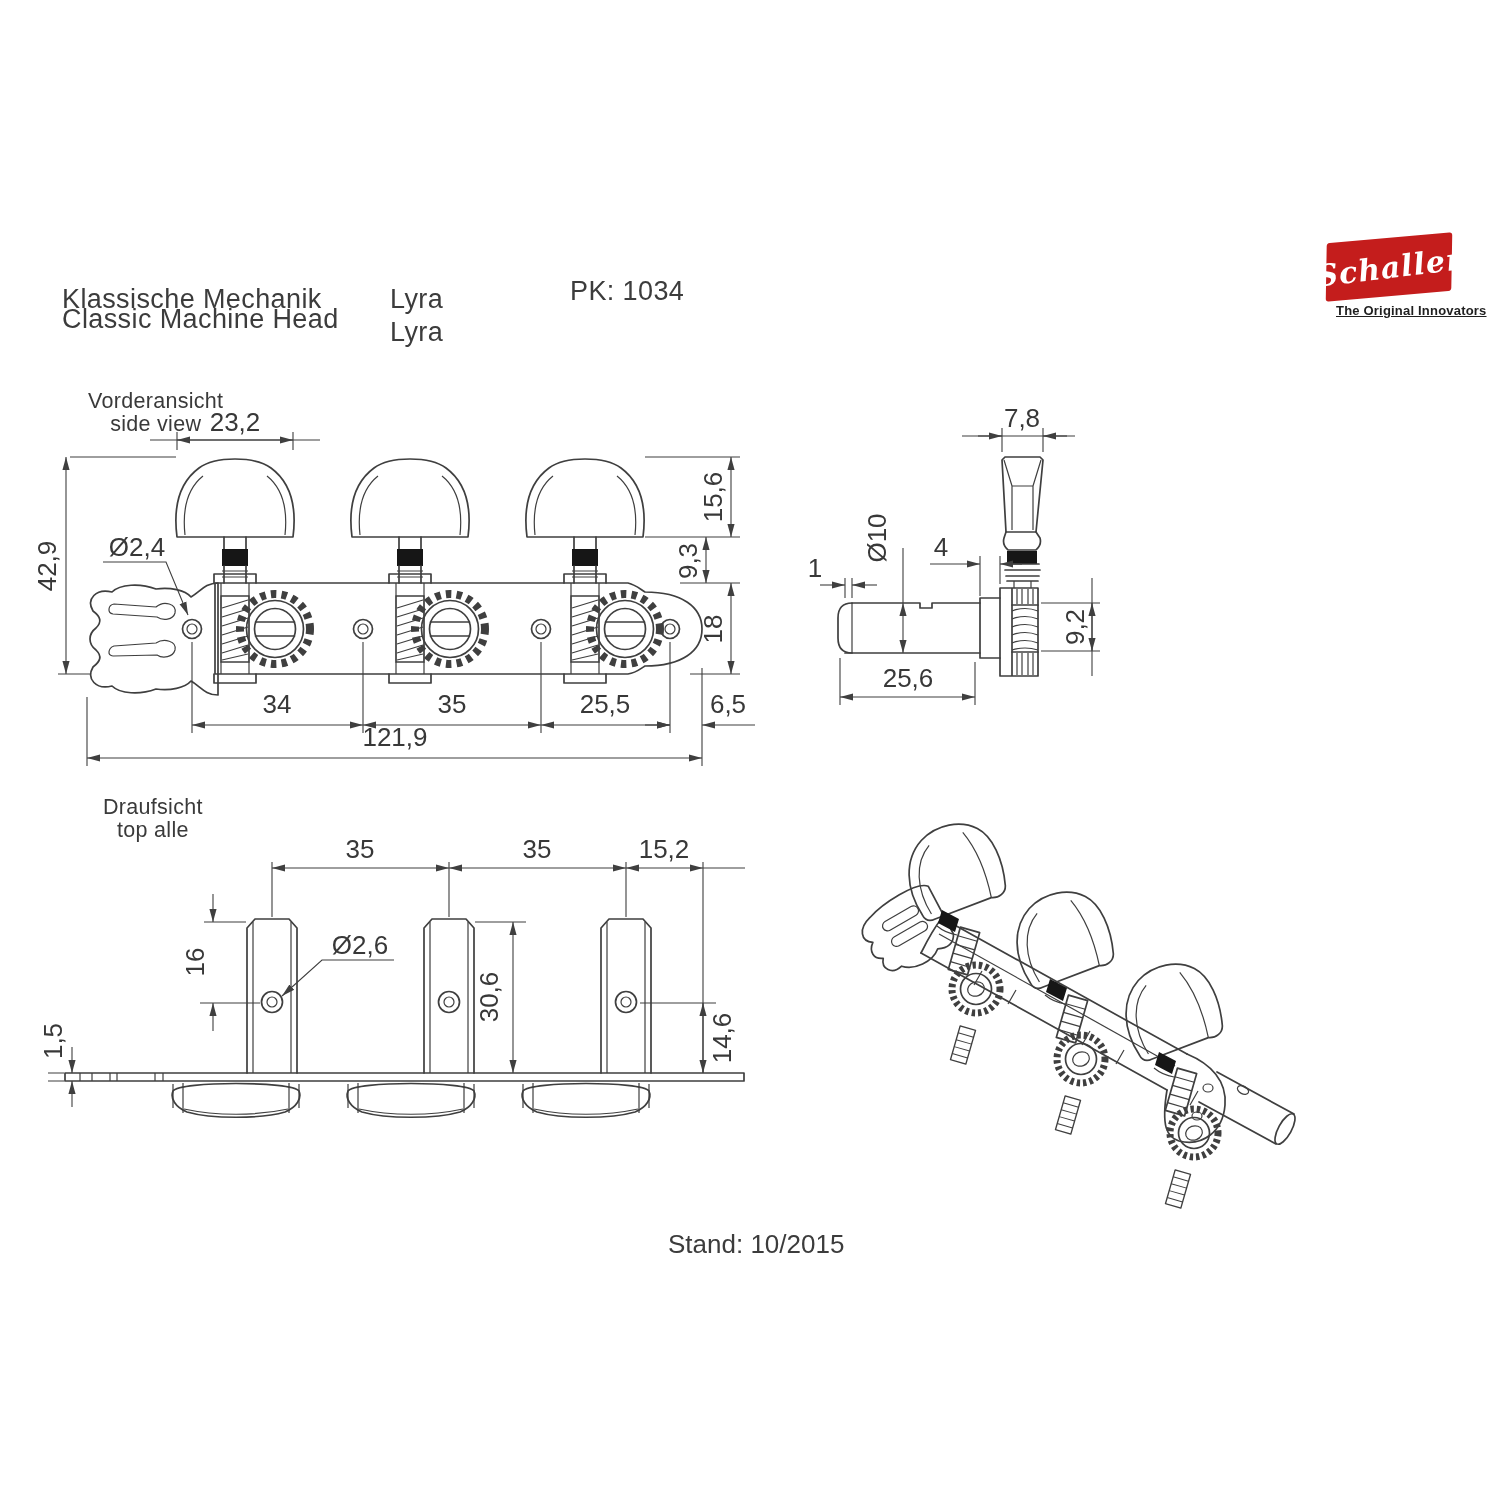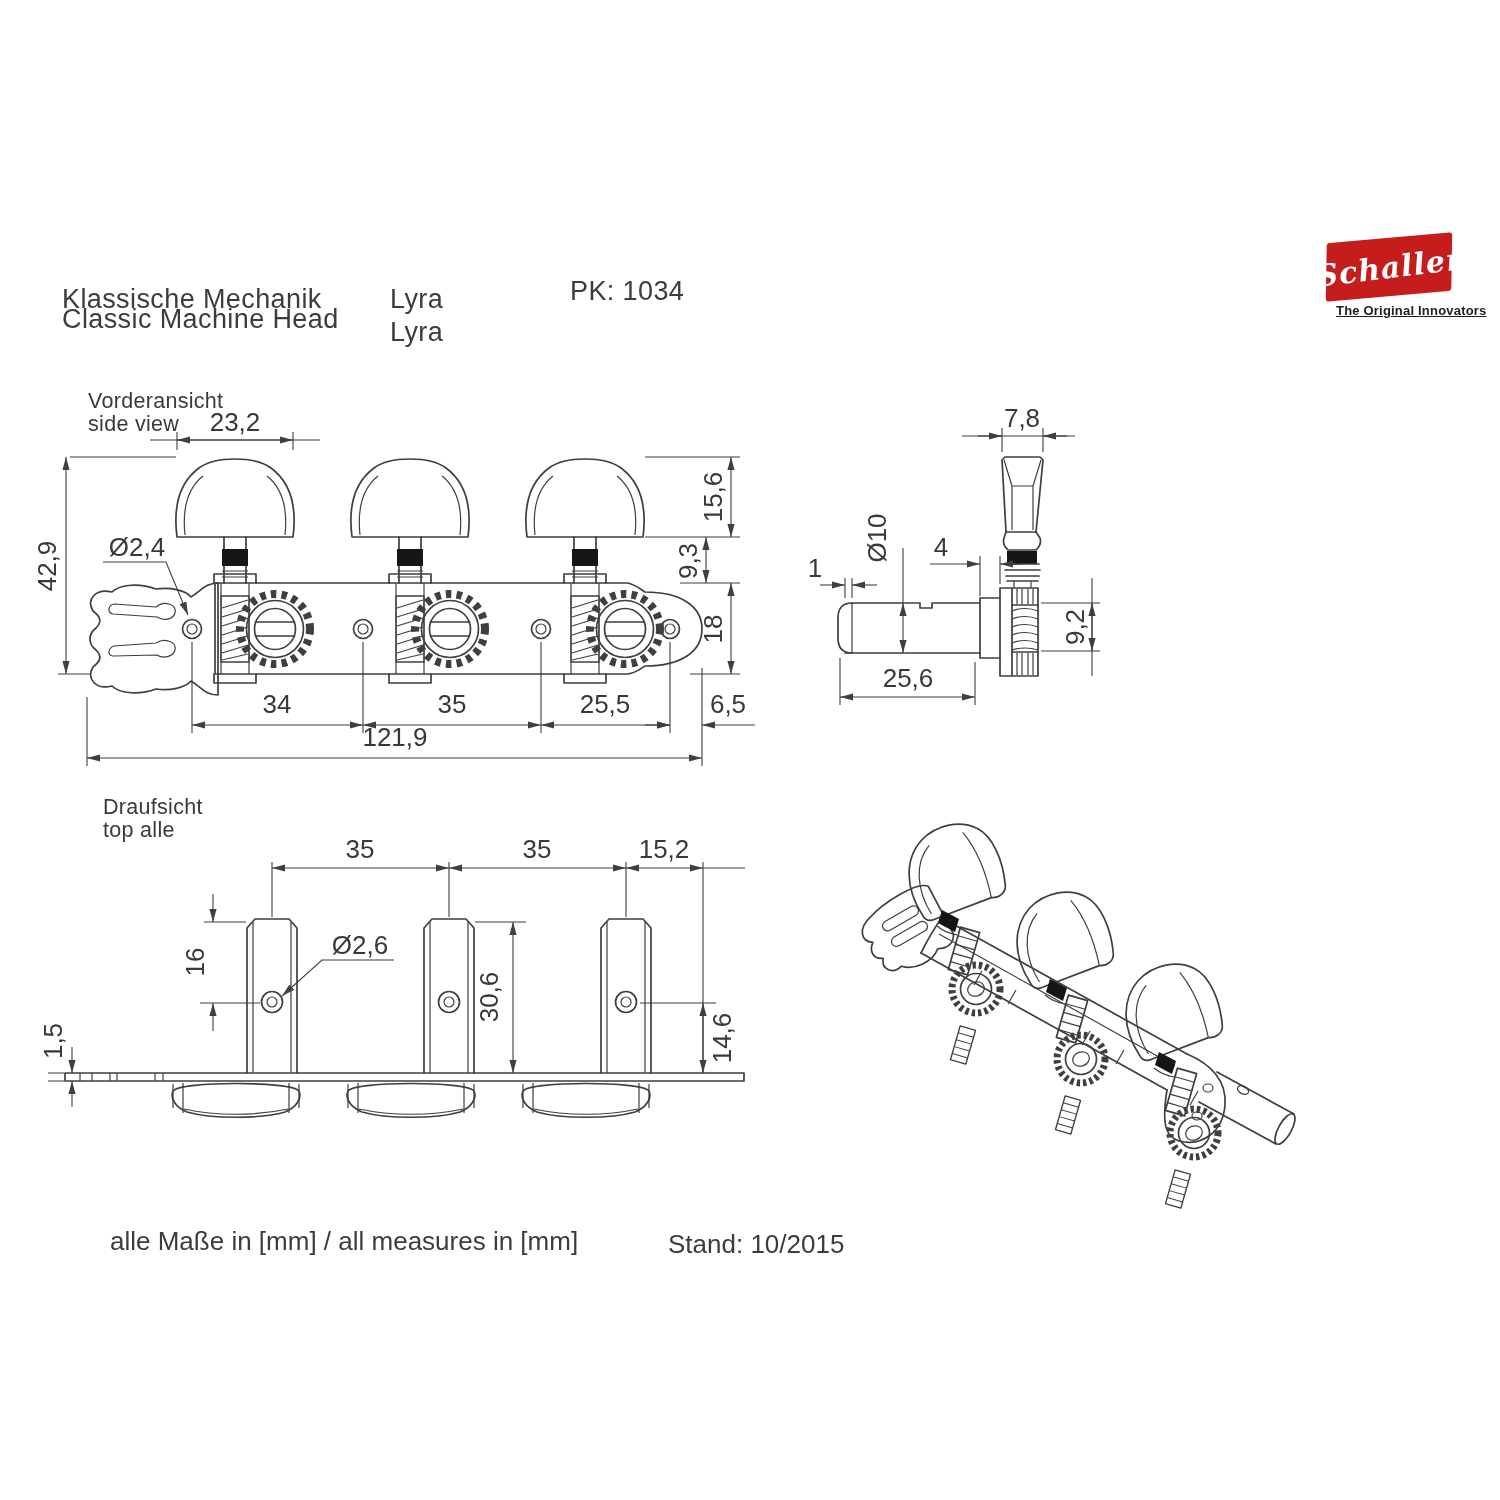--- a/index.html
+++ b/index.html
@@ -1,20 +1,20 @@
 <!DOCTYPE html>
 <html><head>
 <meta charset="utf-8">
 <style>
   html,body{margin:0;padding:0;background:#888;}
   .page{position:relative;width:1500px;height:1500px;background:#ffffff;overflow:hidden;
         font-family:"Liberation Sans",sans-serif;color:#3a3a3a;}
   .abs{position:absolute;margin-top:24px;}
   .hdr{font-size:27px;letter-spacing:.4px;color:#3c3c3c;white-space:nowrap;}
-  .vlabel{font-size:21.5px;line-height:23px;color:#3a3a3a;letter-spacing:.3px;}
+  .vlabel{font-size:21.5px;line-height:23px;color:#3a3a3a;letter-spacing:.3px;text-align:center;}
   .foot{font-size:26px;color:#3c3c3c;white-space:nowrap;}
   
   .logo-box{position:absolute;left:1326px;top:238px;width:126px;height:58px;
             transform:rotate(-5deg) skewX(-6deg);border-radius:3px;
             display:flex;align-items:center;justify-content:center;}
   .logo-script{font-family:"DejaVu Serif",serif;font-style:italic;font-weight:bold;
                color:#fff;font-size:30px;transform:skewX(6deg) rotate(-2deg);letter-spacing:1px;}
   .logo-tag{position:absolute;left:1336px;top:303px;font-size:13px;font-weight:bold;
             color:#1f1f1f;letter-spacing:.2px;white-space:nowrap;text-decoration:underline;}
   
@@ -320,16 +320,15 @@
       <ellipse class="o2" cx="131" cy="204" rx="8.5" ry="7" transform="rotate(-20 131 204)"></ellipse>
       <circle class="knurl" cx="236" cy="274" r="24"></circle>
       <circle class="o" cx="236" cy="274" r="15.5"></circle>
       <ellipse class="o2" cx="236" cy="274" rx="8.5" ry="7" transform="rotate(-20 236 274)"></ellipse>
       <circle class="knurl" cx="349" cy="348" r="24"></circle>
       <circle class="o" cx="349" cy="348" r="15.5"></circle>
       <ellipse class="o2" cx="349" cy="348" rx="8.5" ry="7" transform="rotate(-20 349 348)"></ellipse>
     </g>
   </svg>
 
-  <div class="abs foot" style="left:110px;top:1202px">alle Maße in [mm] / all measures in [mm]</div>
   <div class="abs foot" style="left:668px;top:1205px">Stand: 10/2015</div>
 
 </div>
 
 </body></html>

